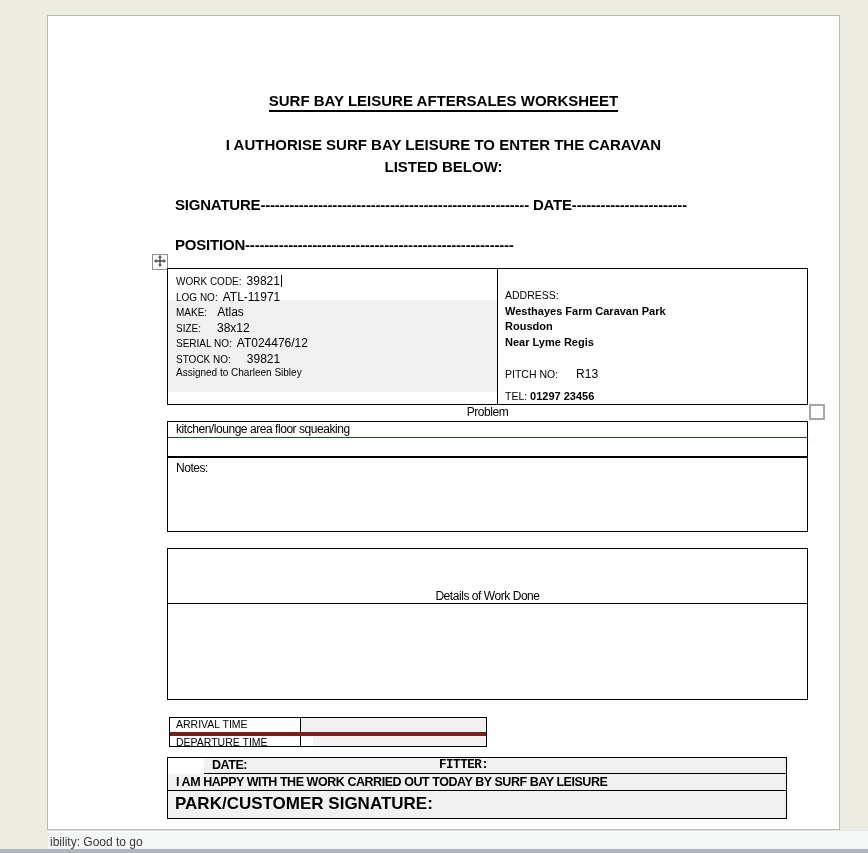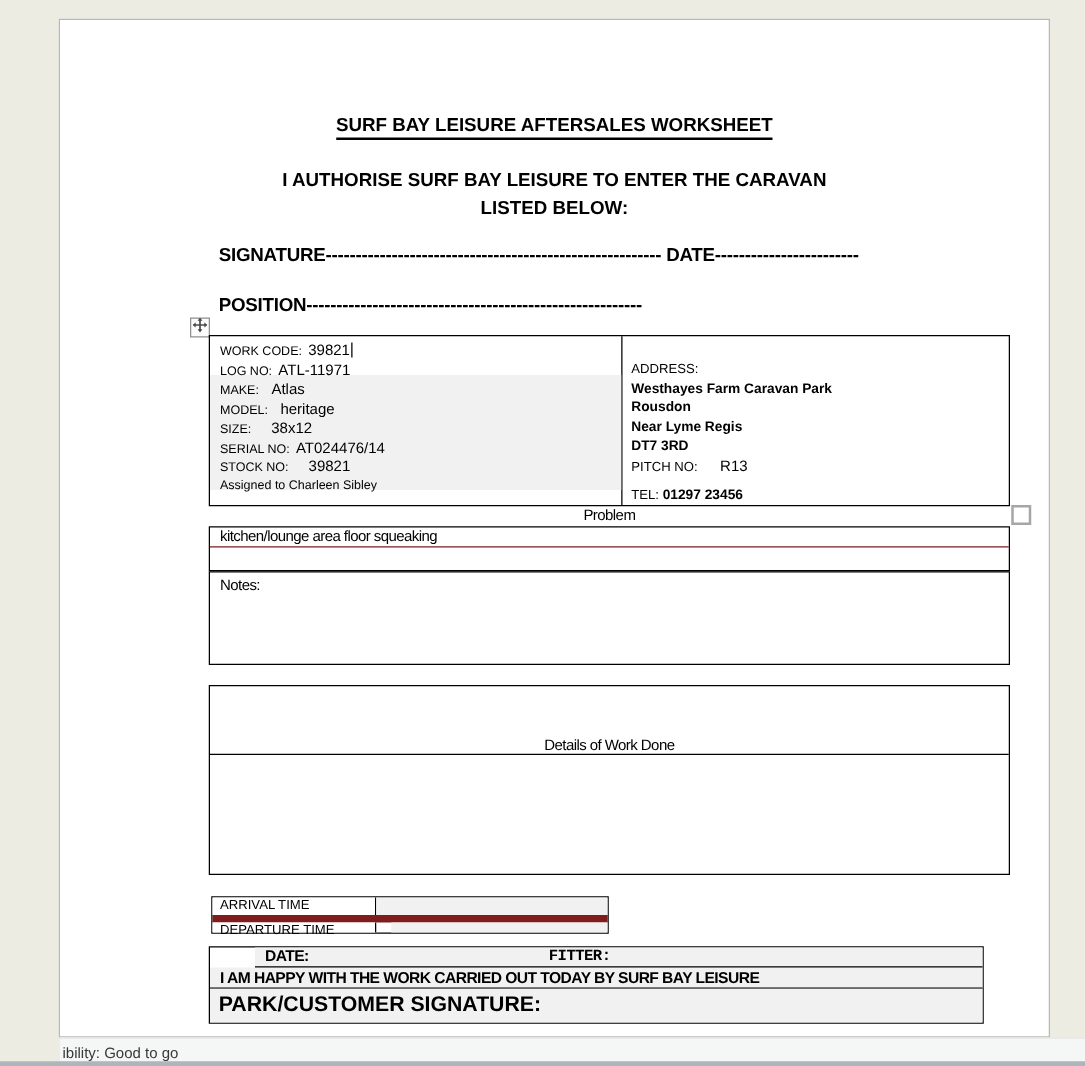--- a/index.html
+++ b/index.html
@@ -53,21 +53,21 @@
   .problem-row1 { height:16px; line-height:15px; border-bottom:1px solid #7f1d1d; padding-left:8px; font-size:12px; }
   .problem-row2 { height:18px; }
 
   .notes-box { position:absolute; left:119px; top:441px; width:641px; height:75px; border:1px solid #000; padding:3px 0 0 8px; font-size:12px; }
 
   .details-table { position:absolute; left:119px; top:532px; width:641px; height:152px; border:1px solid #000; }
   .details-head { height:15px; line-height:14px; border-bottom:1px solid #000; text-align:center; font-size:12px;margin-top:40px; }
 
   .times-table { position:absolute; left:121px; top:701px; width:318px; height:30px; border:1px solid #000; }
   .times-row { display:flex; height:14px; }
-  .times-row + .times-row { height:14px; border-top:6px solid #7f1d1d;gap:12px; }
+  .times-row + .times-row { height:14px; border-top:4px solid #7f1d1d;gap:12px; }
   .times-label { width:131px; border-right:1px solid #000; padding-left:6px; font-size:10.5px; line-height:13px; background:#fff; }
   .times-value { flex:1; background:#F1F1F1; }
 
   .signoff-table { position:absolute; left:119px; top:741px; width:620px; border:1px solid #000; }
   .signoff-r1 { position:relative; height:16px; line-height:15px; background:#F1F1F1; border-bottom:1px solid #000;
                 font-size:12.5px; font-weight:bold; padding-left:8px;margin-left:36px; }
   .fitter-pos { position:absolute; left:235px; top:0;font-family:Liberation Mono, monospace; }
   .signoff-r2 { height:17px; line-height:16px; background:#F1F1F1; border-bottom:1px solid #000;
                 font-size:12.5px; font-weight:bold; padding-left:8px; white-space:nowrap; }
   .signoff-r3 { height:27px; line-height:26px; background:#F1F1F1; font-size:17px; font-weight:bold; padding-left:7px; }
@@ -107,34 +107,32 @@
       </span>
     </div>
 
     <div class="info-table">
       <div class="info-left">
         <div class="shade-band"></div>
         <div class="info-rows">
           <div class="info-row"><span class="f-label">WORK CODE:</span><span class="f-value">39821</span><span class="caret"></span></div>
           <div class="info-row"><span class="f-label">LOG NO:</span><span class="f-value">ATL-11971</span></div>
           <div class="info-row gap-md"><span class="f-label">MAKE:</span><span class="f-value">Atlas</span></div>
-          <div class="info-row gap-md"><span class="f-label">MODEL:</span><span class="f-value">heritage</span></div>
           <div class="info-row gap-lg"><span class="f-label">SIZE:</span><span class="f-value">38x12</span></div>
-          <div class="info-row"><span class="f-label">SERIAL NO:</span><span class="f-value">AT024476/14</span></div>
+          <div class="info-row"><span class="f-label">SERIAL NO:</span><span class="f-value">AT024476/12</span></div>
           <div class="info-row gap-lg"><span class="f-label">STOCK NO:</span><span class="f-value">39821</span></div>
           <div class="assigned">Assigned to Charleen Sibley</div>
         </div>
       </div>
       <div class="info-right">
         <div class="addr-rows">
           <div class="addr-line">ADDRESS:</div>
           <div class="addr-line addr-bold">Westhayes Farm Caravan Park</div>
           <div class="addr-line addr-bold">Rousdon</div>
           <div class="addr-line addr-bold">Near Lyme Regis</div>
-          <div class="addr-line addr-bold">DT7 3RD</div>
         </div>
         <div class="pitch-row"><span class="f-label" style="font-size:10.5px">PITCH NO:</span><span class="f-value">R13</span></div>
         <div class="tel-row"><span>TEL:</span> <b>01297 23456</b></div>
       </div>
     </div>
 
     <div class="problem-heading narrow">Problem</div>
 
     <div class="problem-table">
       <div class="problem-row1 narrow">kitchen/lounge area floor squeaking</div>

